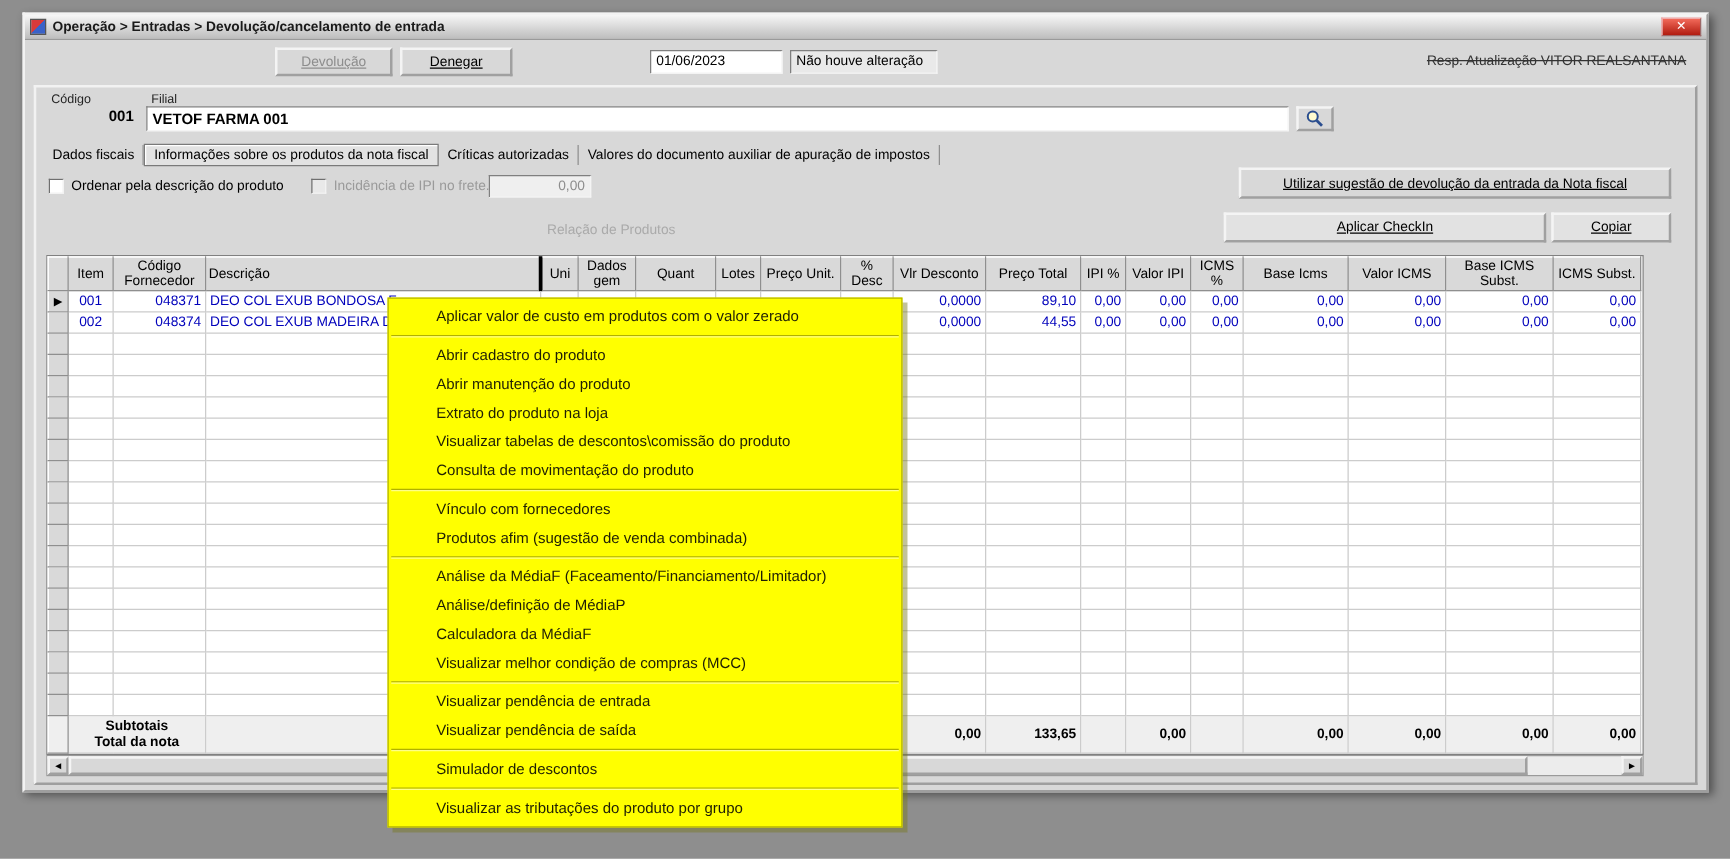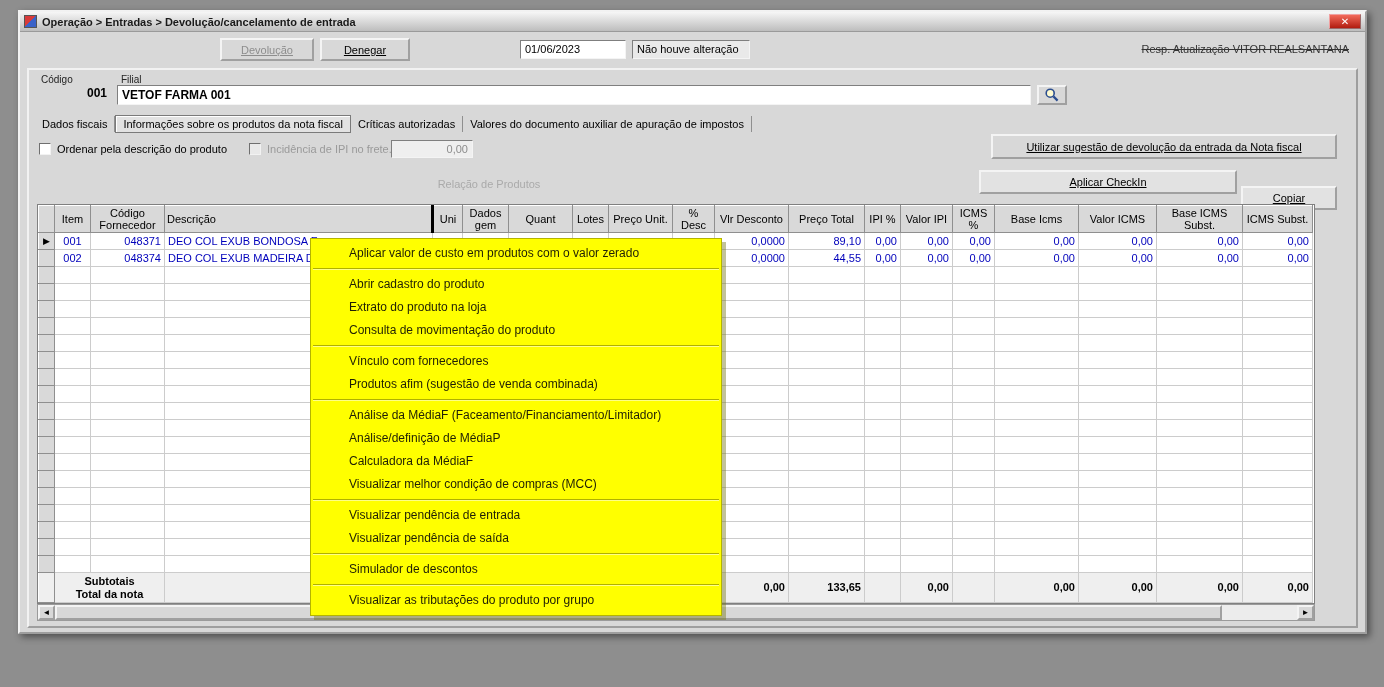--- a/index.html
+++ b/index.html
@@ -71,21 +71,21 @@
   .checkbox { position:absolute; width:12px; height:12px; background:#fff;
     border:1px solid; border-color:#6f6f6f #f2f2f2 #f2f2f2 #6f6f6f; cursor:pointer; }
   .cb-label { position:absolute; font-size:11px; white-space:nowrap; }
   .cb-label.disabled, .disabled-text { color:#9a9a9a; }
   .ipi-field { position:absolute; left:362px; top:70px; width:82px; height:18px;
     text-align:right; color:#8d8d8d; background:#efefef; }
   .sugestao-btn { left:962px; top:64px; width:346px; height:25px; }
   .relacao-label { position:absolute; left:0; top:108px; width:920px; text-align:center;
     color:#aaa; font-size:11px; }
   .checkin-btn { left:950px; top:100px; width:258px; height:24px; background:#e2e2e2; }
-  .copiar-btn  { left:1212px; top:116px; width:96px; height:24px; background:#e2e2e2; }
+  .copiar-btn  { left:1212px; top:100px; width:96px; height:24px; background:#e2e2e2; }
   
   .grid-wrap { position:absolute; left:8px; top:134px; width:1278px;
     border:1px solid #808080; background:#fff; }
   table { border-collapse:collapse; table-layout:fixed; font-size:11px; }
   th {
     background:#d9d9d9; font-weight:normal; font-size:11px; height:27px;
     border:1px solid #8f8f8f; border-top-color:#fff; border-left-color:#fff;
     padding:0 2px; line-height:12px; cursor:pointer;
   }
   th.desc-th { border-right:3px solid #000; }
@@ -676,21 +676,23 @@
       <div class="sb-btn right">►</div>
     </div>
 
   </div>
 </div>
 
 <div class="context-menu" id="context-menu">
     <div class="menu-item">Aplicar valor de custo em produtos com o valor zerado</div>
     <div class="menu-sep"></div>
     <div class="menu-item">Abrir cadastro do produto</div>
+    <div class="menu-item">Abrir manutenção do produto</div>
     <div class="menu-item">Extrato do produto na loja</div>
+    <div class="menu-item">Visualizar tabelas de descontos\comissão do produto</div>
     <div class="menu-item">Consulta de movimentação do produto</div>
     <div class="menu-sep"></div>
     <div class="menu-item">Vínculo com fornecedores</div>
     <div class="menu-item">Produtos afim (sugestão de venda combinada)</div>
     <div class="menu-sep"></div>
     <div class="menu-item">Análise da MédiaF (Faceamento/Financiamento/Limitador)</div>
     <div class="menu-item">Análise/definição de MédiaP</div>
     <div class="menu-item">Calculadora da MédiaF</div>
     <div class="menu-item">Visualizar melhor condição de compras (MCC)</div>
     <div class="menu-sep"></div>

